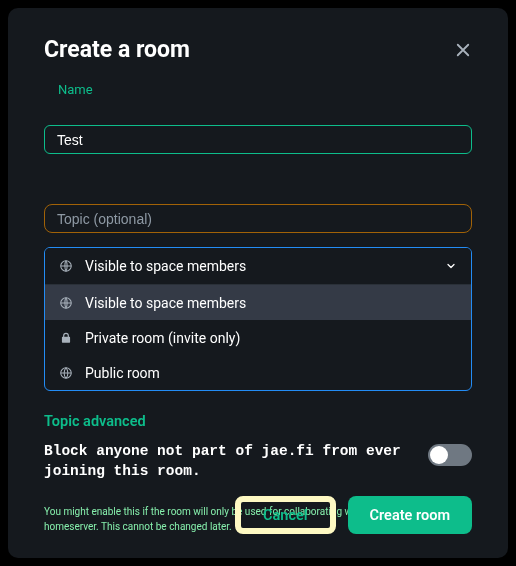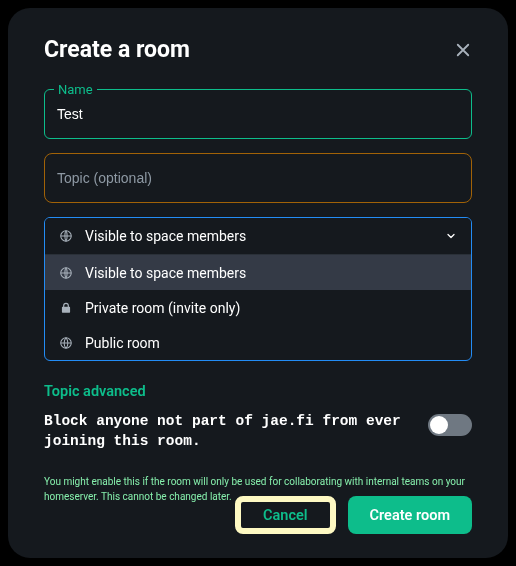--- a/index.html
+++ b/index.html
@@ -4,45 +4,46 @@
 <style>
   * { box-sizing: border-box; margin: 0; padding: 0; }
   body {
     width: 516px; height: 566px;
     background: #000;
     font-family: -apple-system, BlinkMacSystemFont, "Segoe UI", Roboto, Arial, sans-serif;
     padding: 8px;
   }
   .dialog {
     background: #15191e;
-    border-radius: 22px;
+    border-radius: 10px;
     width: 100%; height: 100%;
     padding: 28px 36px 24px 36px;
     position: relative;
     color: #fff;
   }
   .header { display: flex; justify-content: space-between; align-items: center; margin-bottom: 26px; }
   .title { font-size: 23px; font-weight: 700; color: #fff; }
   .close { color: #a9b2bc; cursor: pointer; }
   .close svg { width: 18px; height: 18px; display: block; }
 
   .field-wrap { position: relative; margin-bottom: 14px; }
   .field-label {
     position: absolute; top: -7px; left: 10px;
     font-size: 13px; color: #0dbd8b;
     background: #15191e; padding: 0 4px;
   }
   .text-input {
-    width: 100%; height: 50px;
+    width: 100%; height: 29px;
     background: transparent;
     border: 1px solid #0dbd8b;
     border-radius: 6px;
     color: #fff; font-size: 14px;
     padding: 1px 12px;
     outline: none;
+    margin-top: 36px;
   }
   .text-input.plain {
     border: 1px solid #a16207;
     border-radius: 8px;
     color: #22c55e;
   }
   .text-input::placeholder { color: #8e99a4; }
 
   .select-container {
     border: 1px solid #238cf5;

